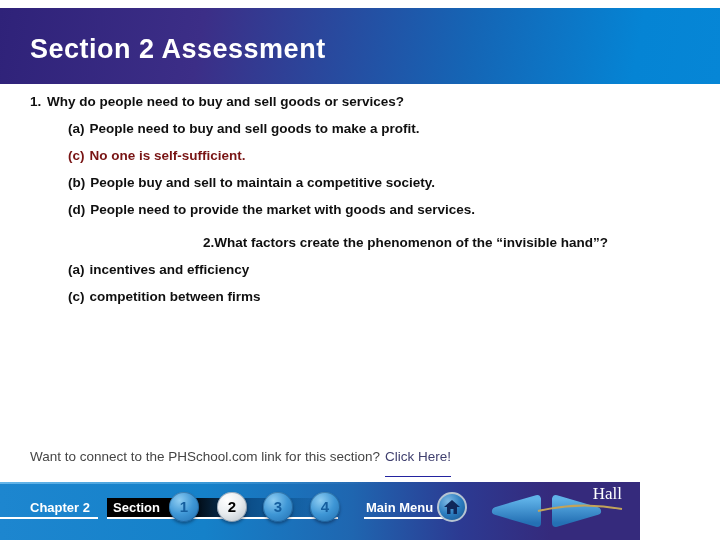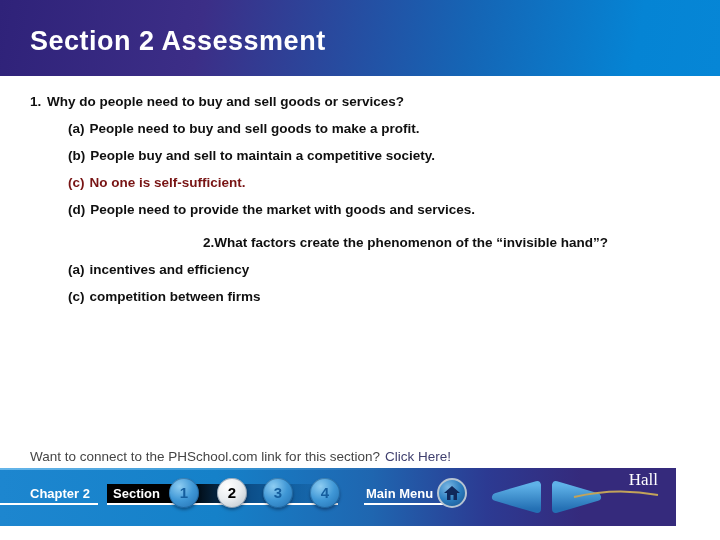--- a/index.html
+++ b/index.html
@@ -9,42 +9,41 @@
     --link:#3f3f6e; --link-underline:#2323a0; --gold:#c2a35a;
     --circle-blue-hi:#8ecdf2; --circle-blue:#3f97d6; --circle-blue-dk:#1f6cae;
     --circle-num:#155e9e; --arrow-hi:#5fb2e8; --arrow-lo:#2470b4;
   }
   html,body{margin:0;padding:0;}
   body{
     width:720px;height:540px;position:relative;overflow:hidden;background:#ffffff;
     font-family:"Liberation Sans","DejaVu Sans",sans-serif;
   }
   .header{
-    position:absolute;top:0;left:0;width:720px;height:76px;
+    position:absolute;top:8px;left:0;width:720px;height:76px;
     background:linear-gradient(100deg,var(--header-left) 0%,var(--header-mid) 28%,#1565b5 65%,var(--header-right) 88%,#0686d6 100%);
   }
   .page-title{
     position:absolute;left:30px;top:26px;color:#ffffff;font-size:27px;font-weight:bold;letter-spacing:0.5px;
   }
   .content{position:absolute;top:80px;left:0;width:608px;}
   .question{margin-top:8px;padding-left:30px;height:27px;line-height:27px;font-size:13.5px;font-weight:bold;color:var(--text);white-space:nowrap;}
   .question.second{margin-top:6px;text-align:right;}
   .qnum{display:inline-block;width:17px;}
   .choice{padding-left:68px;height:27px;line-height:27px;font-size:13.5px;font-weight:bold;color:var(--text);white-space:nowrap;}
   .choice .clabel{margin-right:5px;}
   .choice.correct{color:var(--correct);}
   .linkline{position:absolute;left:30px;top:449px;font-size:13.5px;color:var(--muted);white-space:nowrap;}
   .clickhere{
     color:var(--link);text-decoration:none;border-bottom:1.5px solid var(--link-underline);
     padding-bottom:12px;margin-left:5px;cursor:pointer;
   }
   .footer{
-    position:absolute;left:0;top:468px;width:640px;height:58px;
+    position:absolute;left:0;top:482px;width:640px;height:58px;
     background:linear-gradient(90deg,var(--footer-left) 0%,#1581c9 32%,var(--footer-mid) 55%,#2c3a92 72%,var(--footer-right) 86%,#352a7c 100%);
-    padding-left:36px;
   }
   .footer::before{
     content:"";position:absolute;left:0;top:0;width:60%;height:1.5px;
     background:linear-gradient(90deg,rgba(160,220,255,.55),rgba(160,220,255,0));
   }
   .f-label{position:absolute;top:18px;color:#ffffff;font-size:13px;font-weight:bold;white-space:nowrap;}
   .chapter-label{left:30px;}
   .underline{position:absolute;top:35px;height:2px;background:#ffffff;}
   .chapter-underline{left:0;width:98px;}
   .section-strip{
@@ -87,25 +86,25 @@
   <div class="page-title">Section 2 Assessment</div>
 </div>
 
 <div class="content">
   <div class="question">
     <span class="qnum">1.</span><span>Why do people need to buy and sell goods or services?</span>
   </div>
   <div class="choice">
     <span class="clabel">(a)</span><span>People need to buy and sell goods to make a profit.</span>
   </div>
+  <div class="choice correct">
+    <span class="clabel">(c)</span><span>No one is self-sufficient.</span>
+  </div>
   <div class="choice">
     <span class="clabel">(b)</span><span>People buy and sell to maintain a competitive society.</span>
-  </div>
-  <div class="choice correct">
-    <span class="clabel">(c)</span><span>No one is self-sufficient.</span>
   </div>
   <div class="choice">
     <span class="clabel">(d)</span><span>People need to provide the market with goods and services.</span>
   </div>
 
   <div class="question second">
     <span class="qnum">2.</span><span>What factors create the phenomenon of the “invisible hand”?</span>
   </div>
   <div class="choice">
     <span class="clabel">(a)</span><span>incentives and efficiency</span>

